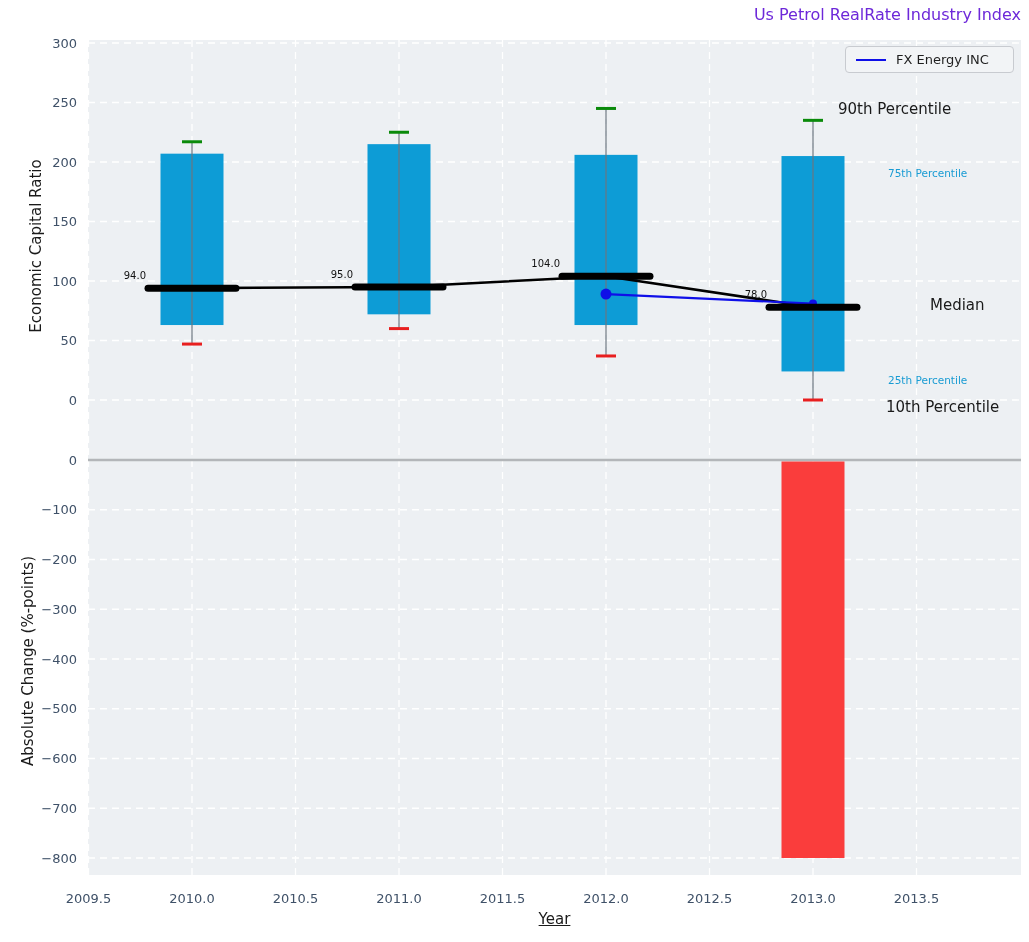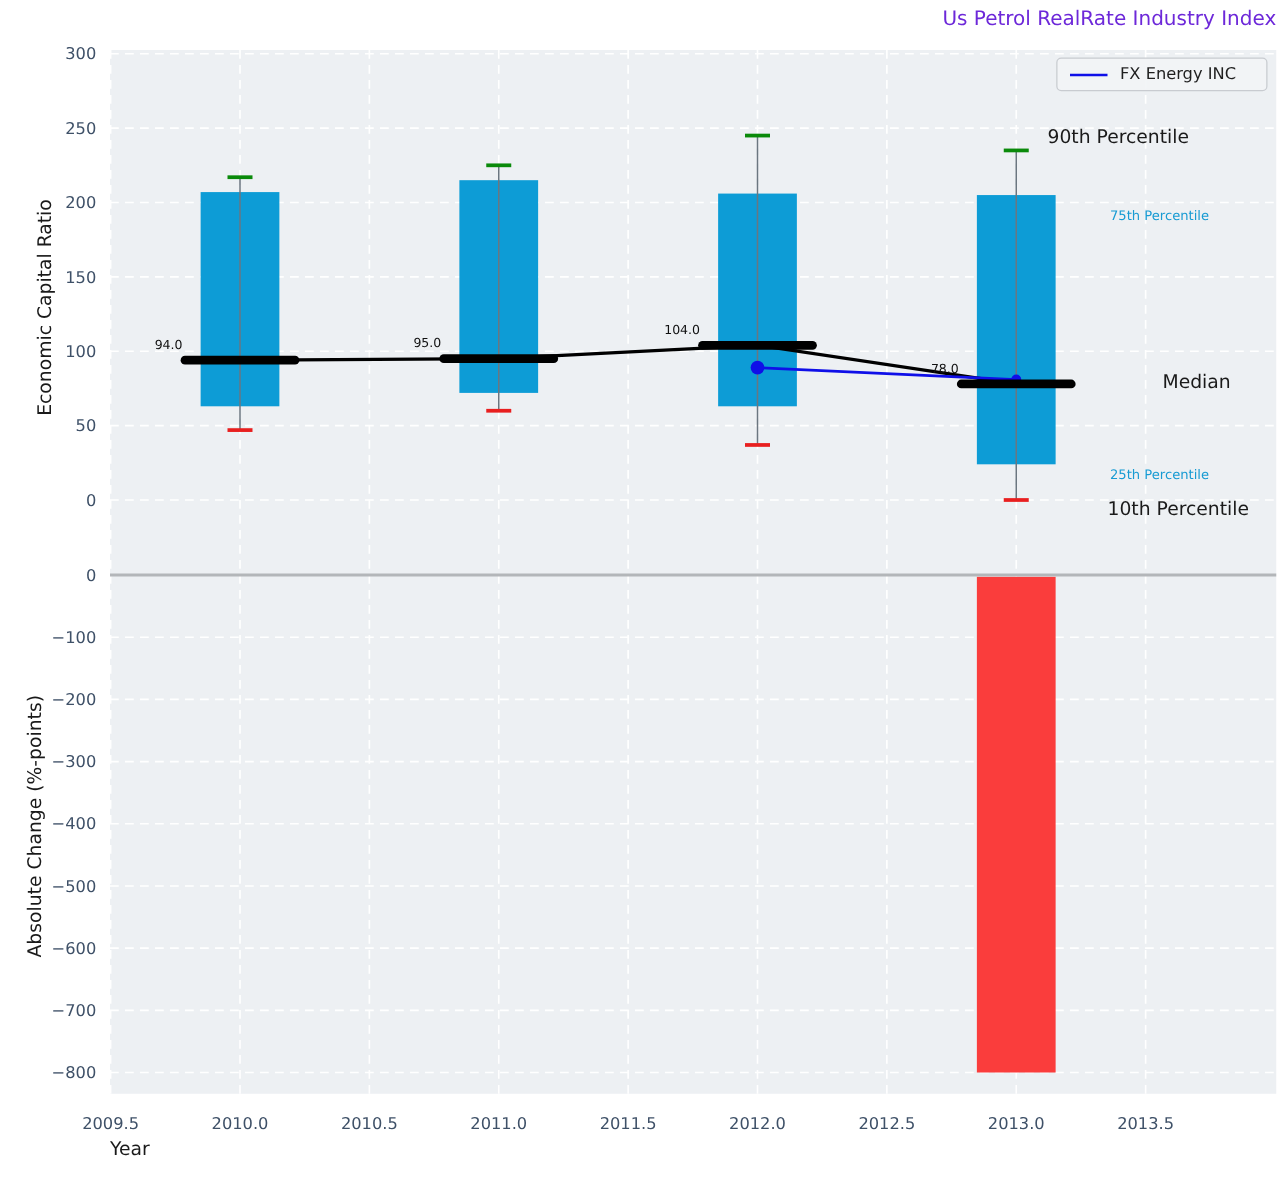--- a/index.html
+++ b/index.html
@@ -7,21 +7,21 @@
   .fig{position:relative;width:1029px;height:942px;background:#fff;overflow:hidden;}
   svg{position:absolute;left:0;top:0;}
   svg text{font-family:"DejaVu Sans",sans-serif;}
   .tick{font-size:13px;fill:#3f5168;}
   .ann{font-size:10px;fill:#111;}
   .title{position:absolute;left:88px;top:5px;width:933px;text-align:right;font-size:16px;color:#6d28d9;white-space:nowrap;}
   .axlabel{position:absolute;font-size:15px;color:#1a1a1a;}
   .ylab{width:300px;text-align:center;transform:rotate(-90deg);}
   #ylabel-top{left:-114px;top:237px;}
   #ylabel-bottom{left:-122px;top:652px;}
-  .xlabel{left:88px;top:910px;width:933px;position:absolute;font-size:15px;color:#1a1a1a;}
+  .xlabel{left:88px;top:910px;width:933px;text-align:center;position:absolute;font-size:15px;color:#1a1a1a;text-decoration:underline;}
   .legend{position:absolute;left:845px;top:46px;width:169px;height:27px;box-sizing:border-box;
     background:rgba(242,244,246,.9);border:1px solid #c8cbd0;border-radius:4px;
     display:flex;align-items:center;gap:10px;padding:0 10px;font-size:13px;color:#1f1f1f;white-space:nowrap;}
   .legend-line{display:inline-block;width:30px;height:0;border-top:2px solid #0f0fe8;}
   .rlabel{position:absolute;white-space:nowrap;}
   .rlabel.large{font-size:15px;color:#1a1a1a;}
   .rlabel.small{font-size:10.5px;color:#189bd3;}
   #rl-90{left:838px;top:100px;}
   #rl-75{left:888px;top:167px;}
   #rl-med{left:890px;top:296px;margin-left:40px;}

